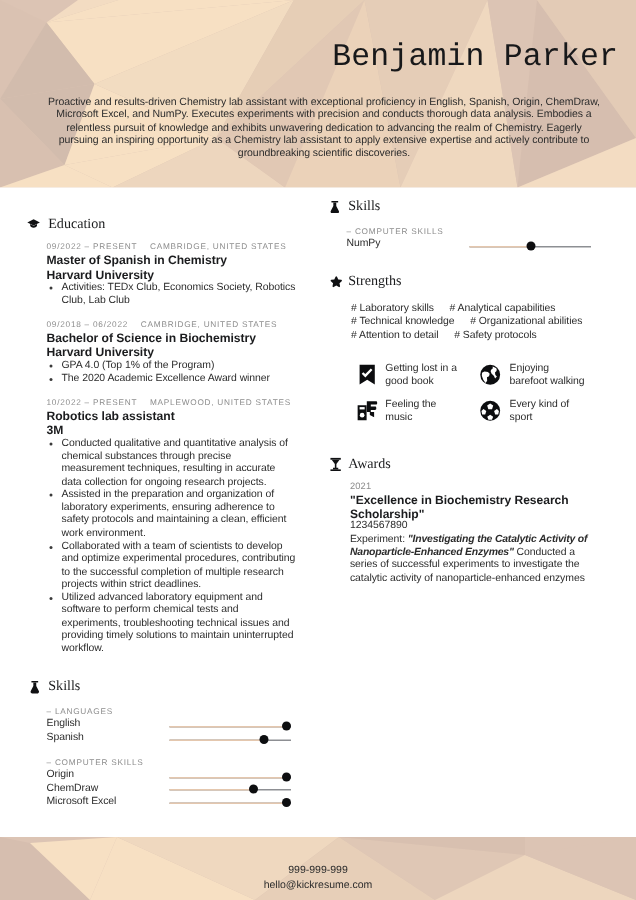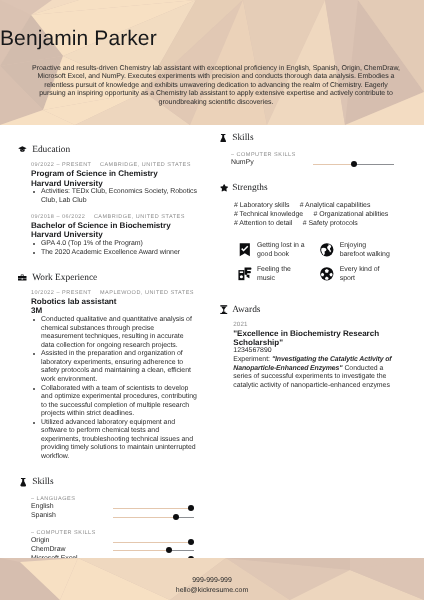--- a/index.html
+++ b/index.html
@@ -5,22 +5,22 @@
   html,body{margin:0;padding:0;}
   body{width:424px;height:600px;background:#fff;font-family:"Liberation Sans",sans-serif;overflow:hidden;
        -webkit-font-smoothing:antialiased;text-rendering:geometricPrecision;}
   .page{position:relative;width:424px;height:600px;overflow:hidden;background:#fff;}
 
   
   .hero{position:absolute;left:0;top:0;width:424px;height:125px;overflow:hidden;}
   .foot{position:absolute;left:0;bottom:0;width:424px;height:42px;overflow:hidden;}
   .hero svg,.foot svg{display:block;position:absolute;left:0;top:0;}
 
-  .name{position:absolute;left:0;top:27px;width:412px;text-align:left;
-        font-family:Liberation Sans, sans-serif;font-size:21px;color:#17181a;letter-spacing:.1px;}
+  .name{position:absolute;left:0;top:27px;width:412px;text-align:right;
+        font-family:Liberation Mono, monospace;font-size:21px;color:#17181a;letter-spacing:.1px;}
   .summary{position:absolute;left:31px;top:64.6px;width:370px;text-align:center;
            font-size:7px;letter-spacing:-0.04px;line-height:8.6px;color:#2c2c2c;}
 
   .foot-text{position:absolute;left:0;bottom:5px;width:424px;text-align:center;
              font-size:7px;line-height:9.4px;color:#2c2c2c;}
 
   
   .cols{position:absolute;left:0;top:125px;width:424px;}
   .colL{position:absolute;left:16px;top:12px;width:186px;}
   .colR{position:absolute;left:216px;top:0;width:186px;}
@@ -128,49 +128,39 @@
             <svg viewBox="0 0 24 19">
                 <path d="M12 0.6 0.3 6.3 12 12 23.7 6.3 12 0.6Z"></path>
                 <path d="M5.6 9.1v3.2c0 2.2 2.9 3.8 6.4 3.8s6.4-1.6 6.4-3.8V9.1L12 12.4 5.6 9.1Z"></path>
               </svg>
           </span>
           <span class="t">Education</span>
         </div>
         <div id="edu-items">
             <div class="item">
               <div class="meta"><span>09/2022 – PRESENT</span><span class="loc">CAMBRIDGE, UNITED STATES</span></div>
-              <div class="role">Program of Science in Chemistry</div>
+              <div class="role">Master of Spanish in Chemistry</div>
               <div class="org">Harvard University</div>
               <ul class="b">
                 <li>Activities: TEDx Club, Economics Society, Robotics Club, Lab Club</li>
               </ul>
             </div>
             <div class="item">
               <div class="meta"><span>09/2018 – 06/2022</span><span class="loc">CAMBRIDGE, UNITED STATES</span></div>
               <div class="role">Bachelor of Science in Biochemistry</div>
               <div class="org">Harvard University</div>
               <ul class="b">
                 <li>GPA 4.0 (Top 1% of the Program)</li>
                 <li>The 2020 Academic Excellence Award winner</li>
               </ul>
             </div>
           </div>
       </div>
 
       <div class="sect">
-        <div class="sect-h">
-          <span class="ico ico-case">
-            <svg viewBox="0 0 24 17">
-                <path d="M9.4 0h5.2c1.05 0 1.9.85 1.9 1.9v1.6h-2.3V2.3H9.8v1.2H7.5V1.9C7.5.85 8.35 0 9.4 0Z"></path>
-                <path d="M0.6 4.4h22.8c.33 0 .6.27.6.6v4.2c0 .28-.19.52-.46.58l-9.04 2.05v-.73c0-.28-.22-.5-.5-.5h-3.8c-.28 0-.5.22-.5.5v.73L.46 9.78A.6.6 0 0 1 0 9.2V5c0-.33.27-.6.6-.6Z"></path>
-                <path d="M0 10.9v5.5c0 .33.27.6.6.6h22.8c.33 0 .6-.27.6-.6v-5.5l-9.5 2.15v.35c0 .28-.22.5-.5.5h-3.8c-.28 0-.5-.22-.5-.5v-.35L0 10.9Z"></path>
-              </svg>
-          </span>
-          <span class="t">Work Experience</span>
-        </div>
         <div id="work-items">
             <div class="item">
               <div class="meta"><span>10/2022 – PRESENT</span><span class="loc">MAPLEWOOD, UNITED STATES</span></div>
               <div class="role">Robotics lab assistant</div>
               <div class="org">3M</div>
               <ul class="b">
                 <li>Conducted qualitative and quantitative analysis of chemical substances through precise measurement techniques, resulting in accurate data collection for ongoing research projects.</li>
                 <li>Assisted in the preparation and organization of laboratory experiments, ensuring adherence to safety protocols and maintaining a clean, efficient work environment.</li>
                 <li>Collaborated with a team of scientists to develop and optimize experimental procedures, contributing to the successful completion of multiple research projects within strict deadlines.</li>
                 <li>Utilized advanced laboratory equipment and software to perform chemical tests and experiments, troubleshooting technical issues and providing timely solutions to maintain uninterrupted workflow.</li>

